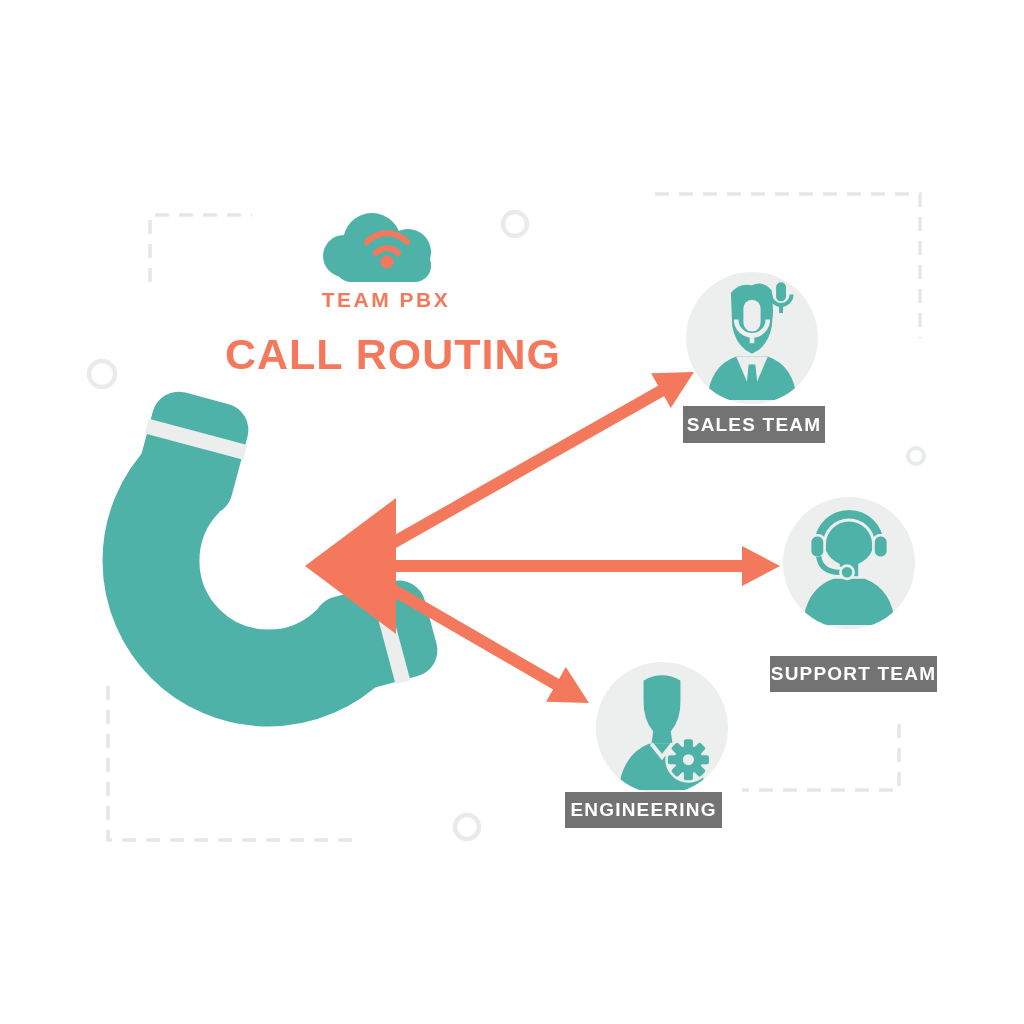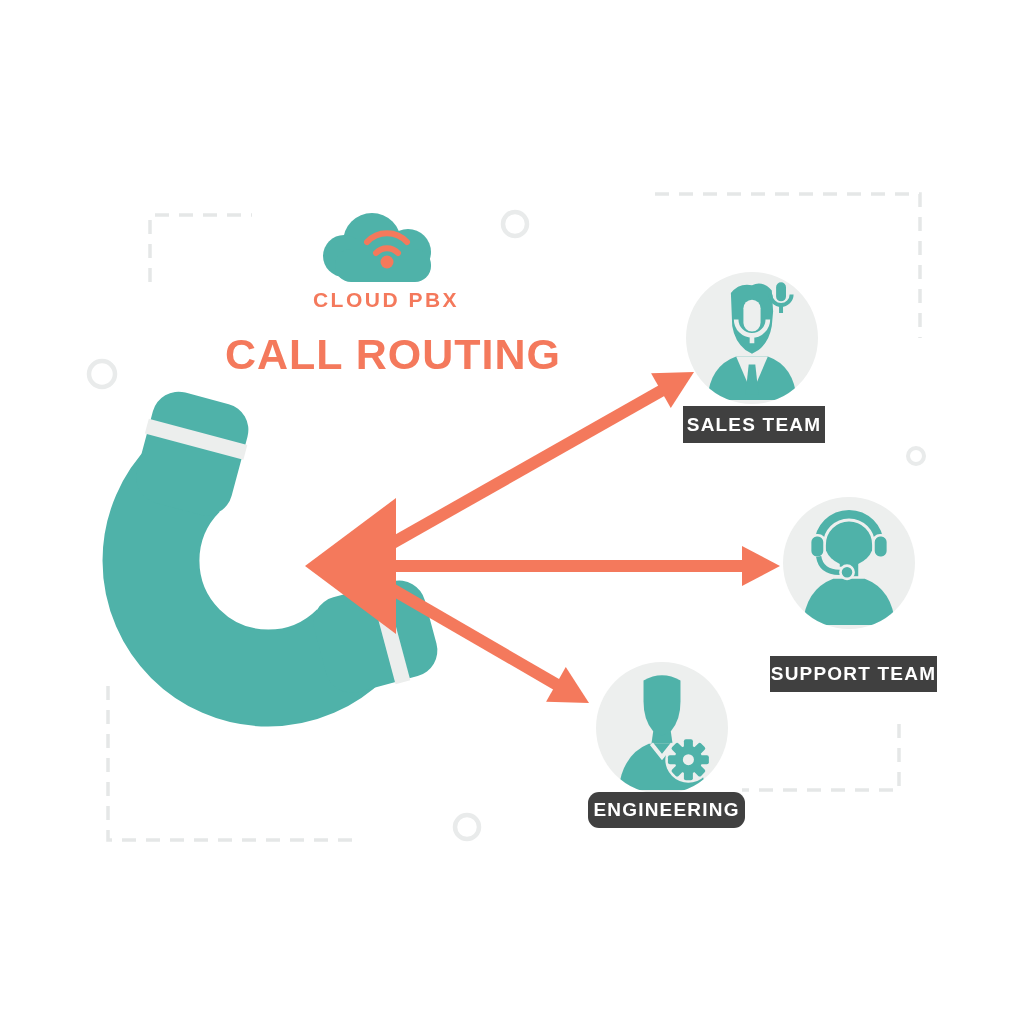--- a/index.html
+++ b/index.html
@@ -20,27 +20,27 @@
   }
   .avatar{
     position:absolute;width:132px;height:132px;border-radius:50%;
     background:#EDEFEE;overflow:hidden;z-index:1;
   }
   .avatar svg{position:absolute;left:0;top:0;}
   .avatar-sales{left:686px;top:272px;}
   .avatar-support{left:783px;top:497px;}
   .avatar-engineering{left:596px;top:662px;}
   .team-label{
-    position:absolute;background:#404040;color:#ffffff;z-index:3;
+    position:absolute;background:#737373;color:#ffffff;z-index:3;
     display:flex;align-items:center;justify-content:center;
     font-size:19px;font-weight:700;letter-spacing:1.2px;
   }
   .label-sales{left:683px;top:406px;width:142px;height:37px;}
   .label-support{left:770px;top:636px;width:167px;height:36px;margin-top:20px;}
-  .label-engineering{left:588px;top:792px;width:157px;height:36px;border-radius:11px;}
+  .label-engineering{left:565px;top:792px;width:157px;height:36px;}
   .arrows-layer{z-index:2;}
 </style>
 </head>
 <body>
 
 <div class="canvas">
 
   <svg class="layer" viewBox="0 0 1024 1024" aria-hidden="true">
 
     <g stroke="#E5E7E7" stroke-width="3.5" fill="none" stroke-dasharray="14 10">
@@ -96,21 +96,21 @@
     <g fill="#F4795C">
 
       <polygon points="0,0 -38,-20 -38,20" transform="translate(694,372) rotate(-29.5)"></polygon>
       <polygon points="0,0 -38,-20 -38,20" transform="translate(780,566)"></polygon>
       <polygon points="0,0 -38,-20 -38,20" transform="translate(589,703) rotate(29.5)"></polygon>
 
       <polygon points="305,566 396,498 396,634"></polygon>
     </g>
   </svg>
 
-  <div class="brand">CLOUD PBX</div>
+  <div class="brand">TEAM PBX</div>
   <div class="title">CALL ROUTING</div>
 
   <div class="avatar avatar-sales">
     <svg width="132" height="132" viewBox="0 0 100 100">
       <g fill="#4FB2A9">
         <path d="M34,16 Q40,8 50,10 Q58,6 65,14 L66,30 L65,41 Q63,53 55,59 L50,62 L45,59 Q37,53 35,41 Z"></path>
         <path d="M16,97 Q18,71 38,64 L62,64 Q82,71 84,97 Z"></path>
       </g>
 
       <polygon points="38,64 50,92 62,64" fill="#EDEFEE"></polygon>

